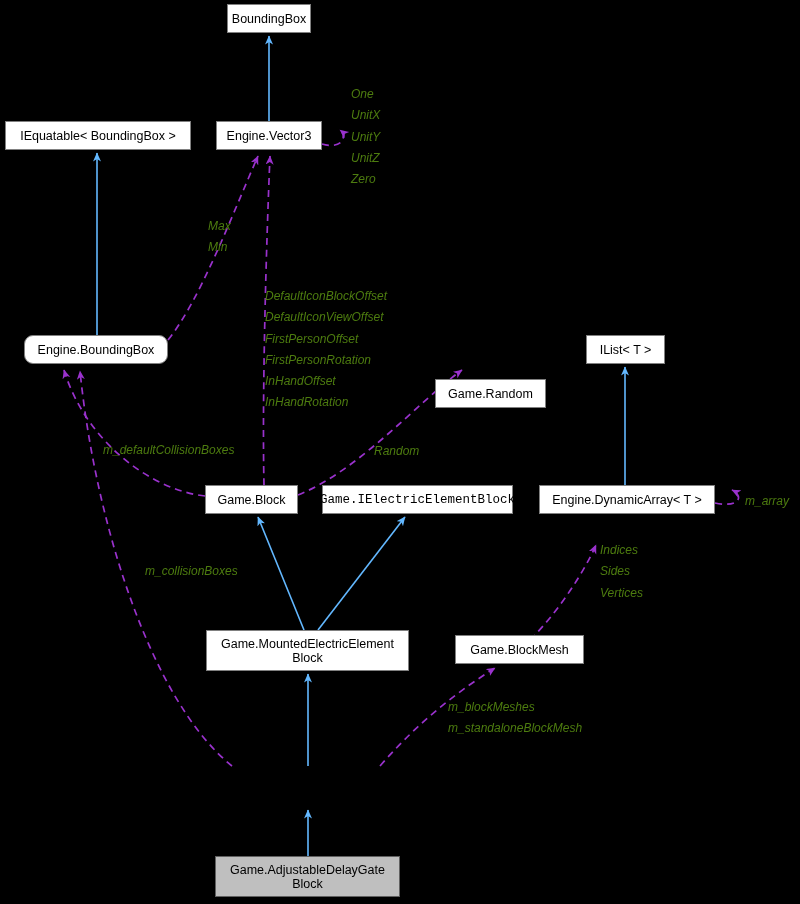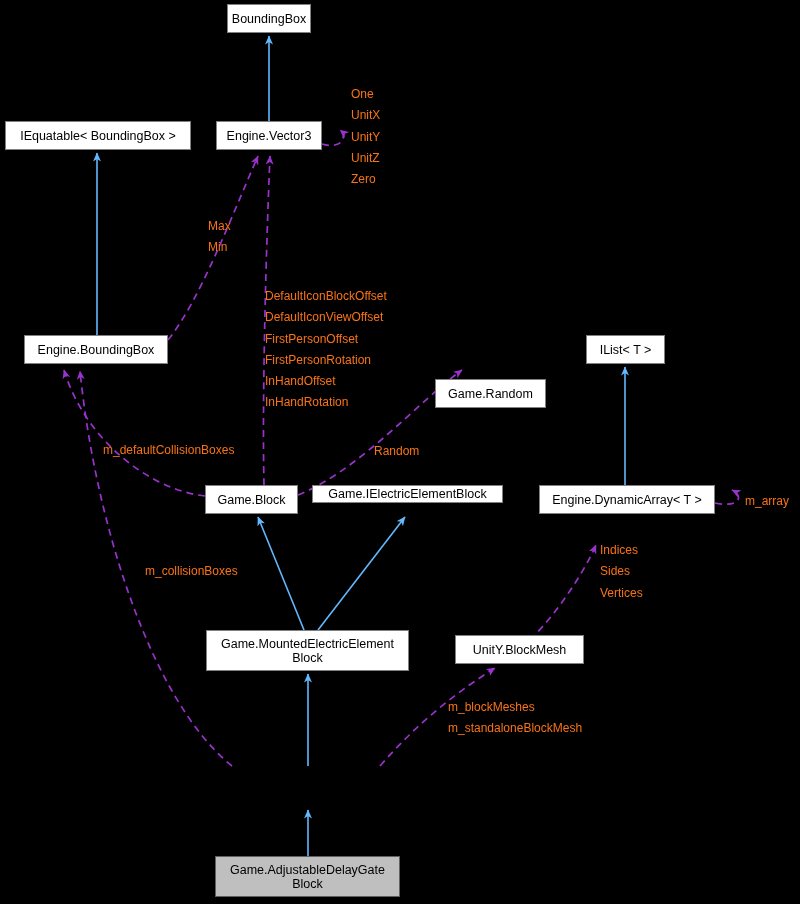--- a/index.html
+++ b/index.html
@@ -39,26 +39,27 @@
     white-space: pre-line;
     letter-spacing: 0px;
     z-index: 5;
   }
   .node.current {
     background: #bfbfbf;
     border: 1px solid #606060;
   }
   .edge-label {
     position: absolute;
-    color: #f97316;
+    color: #4d7c0f;
     font-size: 12px;
     line-height: 21.3px;
     white-space: pre-line;
     z-index: 4;
     letter-spacing: 0px;
+    font-style: italic;
   }
 </style>
 </head>
 <body>
 
 <div id="diagram" style="background: rgb(0, 0, 0);">
 
   <svg id="edges" viewBox="0 0 800 904" width="800" height="904" xmlns="http://www.w3.org/2000/svg">
     <defs>
       <marker id="arrowBlue" markerWidth="10" markerHeight="10" refX="8.5" refY="4" orient="auto" markerUnits="userSpaceOnUse">
@@ -104,29 +105,29 @@
 
       <path d="M530,640 C560,610 585,570 596,545"></path>
 
       <path d="M380,766 C420,720 460,690 495,668"></path>
     </g>
   </svg>
 
   <div class="node" style="left: 227px; top: 4px; width: 84px; height: 29px;">BoundingBox</div>
   <div class="node" style="left: 5px; top: 121px; width: 186px; height: 29px;">IEquatable&lt; BoundingBox &gt;</div>
   <div class="node" style="left: 216px; top: 121px; width: 106px; height: 29px;">Engine.Vector3</div>
-  <div class="node" style="left: 24px; top: 335px; width: 144px; height: 29px;">Engine.BoundingBox</div>
+  <div class="node" style="left: 24px; top: 335px; width: 144px; height: 29px; border-radius: 9px;">Engine.BoundingBox</div>
   <div class="node" style="left: 435px; top: 335px; width: 111px; height: 29px; margin-top: 44px;">Game.Random</div>
   <div class="node" style="left: 586px; top: 335px; width: 79px; height: 29px;">IList&lt; T &gt;</div>
   <div class="node" style="left: 205px; top: 485px; width: 93px; height: 29px;">Game.Block</div>
-  <div class="node" style="left: 312px; top: 485px; width: 191px; height: 18px;">Game.IElectricElementBlock</div>
+  <div class="node" style="left: 322px; top: 485px; width: 191px; height: 29px; font-family: Liberation Mono, monospace;">Game.IElectricElementBlock</div>
   <div class="node" style="left: 539px; top: 485px; width: 176px; height: 29px;">Engine.DynamicArray&lt; T &gt;</div>
   <div class="node" style="left: 206px; top: 630px; width: 203px; height: 41px;">Game.MountedElectricElement
 Block</div>
-  <div class="node" style="left: 455px; top: 635px; width: 129px; height: 29px;">UnitY.BlockMesh</div>
+  <div class="node" style="left: 455px; top: 635px; width: 129px; height: 29px;">Game.BlockMesh</div>
   <div class="node current" style="left: 215px; top: 856px; width: 185px; height: 41px;">Game.AdjustableDelayGate
 Block</div>
 
   <div class="edge-label" style="left: 351px; top: 84px;">One
 UnitX
 UnitY
 UnitZ
 Zero</div>
   <div class="edge-label" style="left: 208px; top: 216px;">Max
 Min</div>

